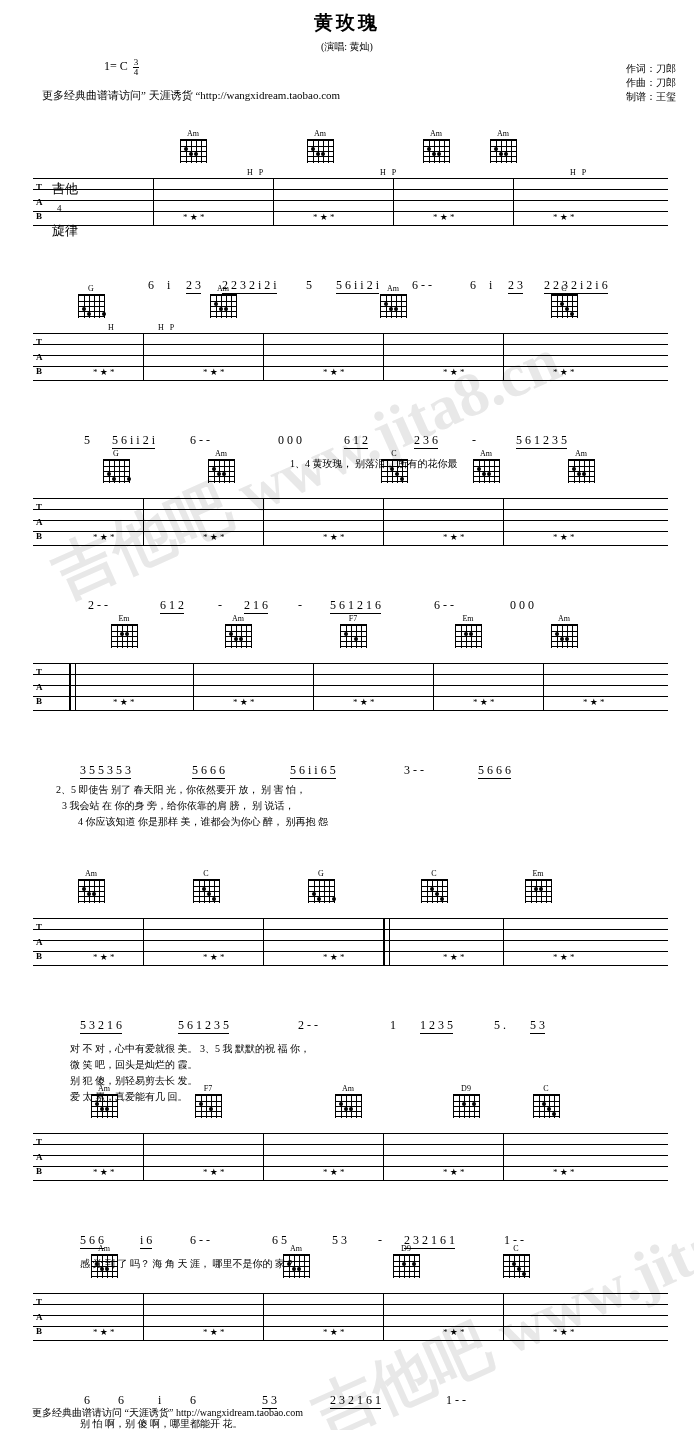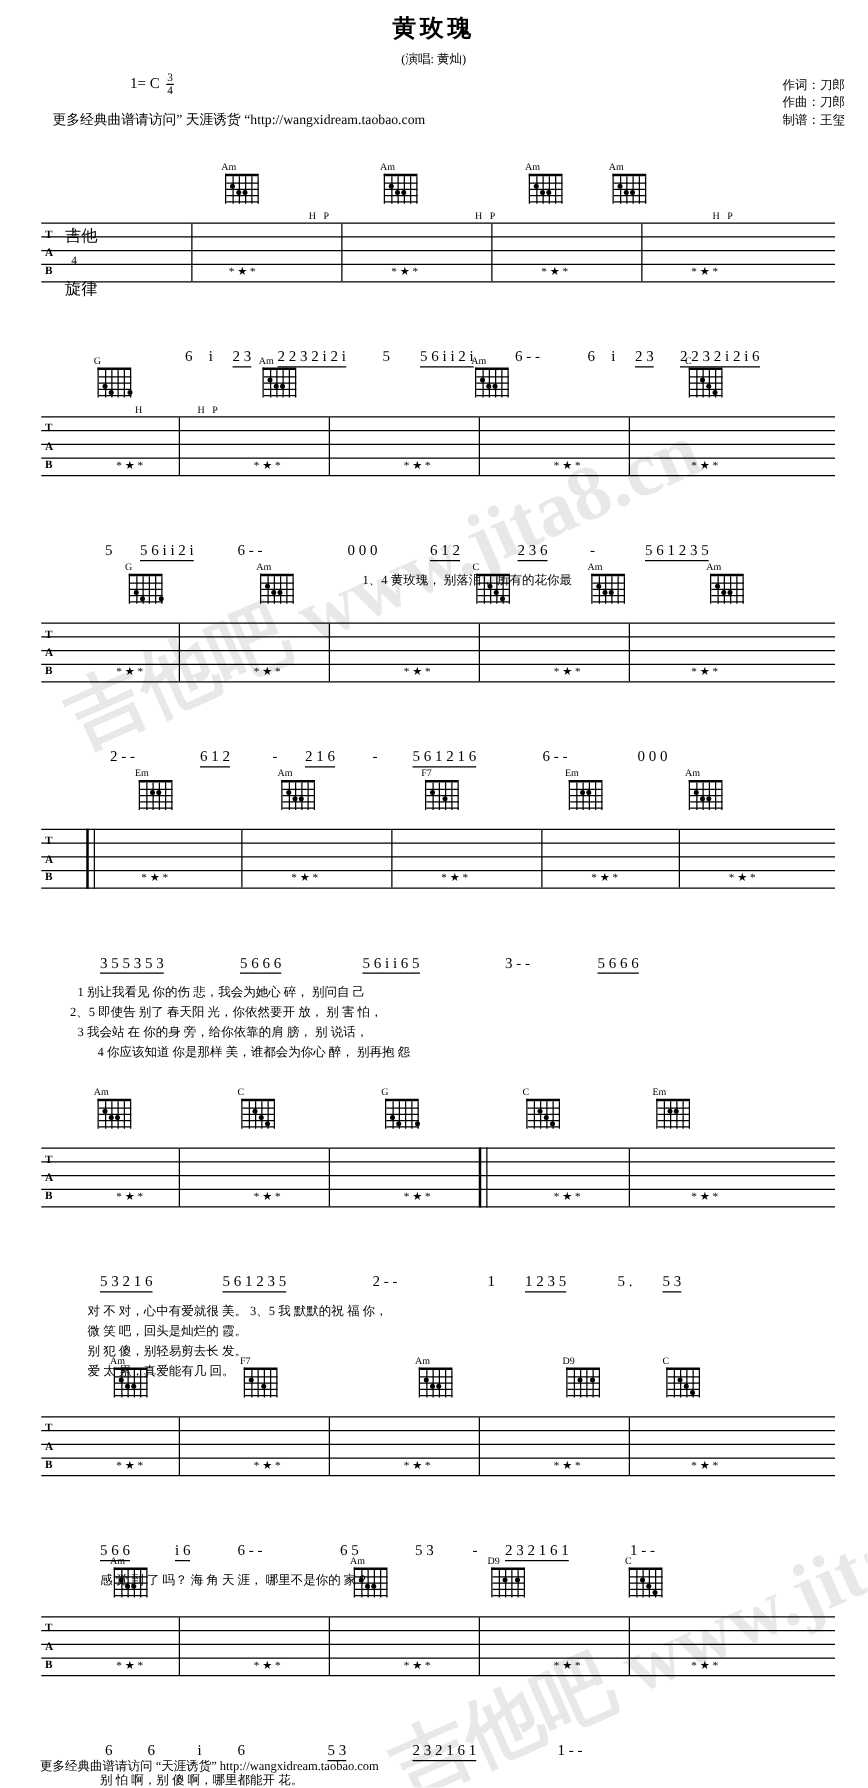--- a/index.html
+++ b/index.html
@@ -139,21 +139,21 @@
     font-size:9px;
     line-height:9px;
     color:#000;
   }
 
   
   .chord{
     position:absolute;
     width:32px;
     font-size:7.5px;
-    text-align:left;
+    text-align:center;
   }
   .chord .cname{
     font-family:"Liberation Serif", serif;
     font-size:8px;
     line-height:8px;
     margin-bottom:1px;
   }
   .grid{
     position:relative;
     width:26px;
@@ -649,23 +649,20 @@
       <div class="tstar" style="left:550px;top:34px">* ★ *</div>
     </div>
 
     <div class="numrow" style="margin-top:100px;height:20px;">
       <span class="und" style="left:80px">3 5 5 3 5 3</span>
       <span class="und" style="left:192px">5 6 6 6</span>
       <span class="und" style="left:290px">5 6 i i 6 5</span>
       <span style="left:404px">3 - -</span>
       <span class="und" style="left:478px">5 6 6    6</span>
     </div>
-    <div class="lyricrow" style="margin-top:4px;">
-      <span style="left:62px">1 别让我看见     你的伤  悲，我会为她心     碎，            别问自 己</span>
-    </div>
     <div class="lyricrow">
       <span style="left:56px">2、5 即使告  别了   春天阳  光，你依然要开    放，            别  害  怕，</span>
     </div>
     <div class="lyricrow">
       <span style="left:62px">3 我会站  在    你的身  旁，给你依靠的肩    膀，            别  说话，</span>
     </div>
     <div class="lyricrow">
       <span style="left:78px">4 你应该知道    你是那样  美，谁都会为你心   醉，            别再抱  怨</span>
     </div>
   </div>

